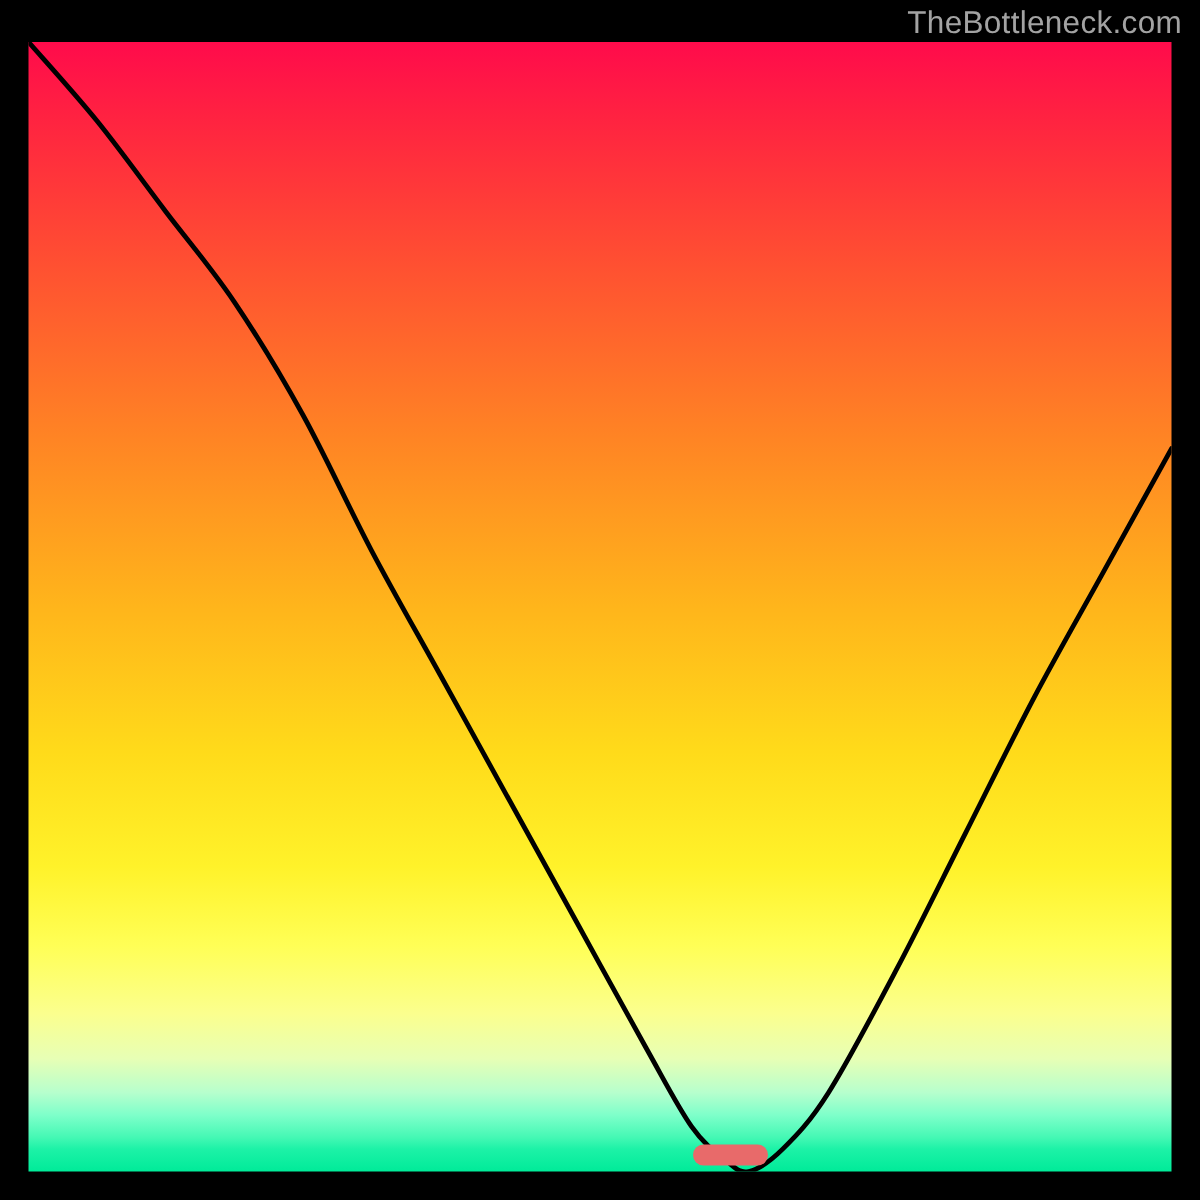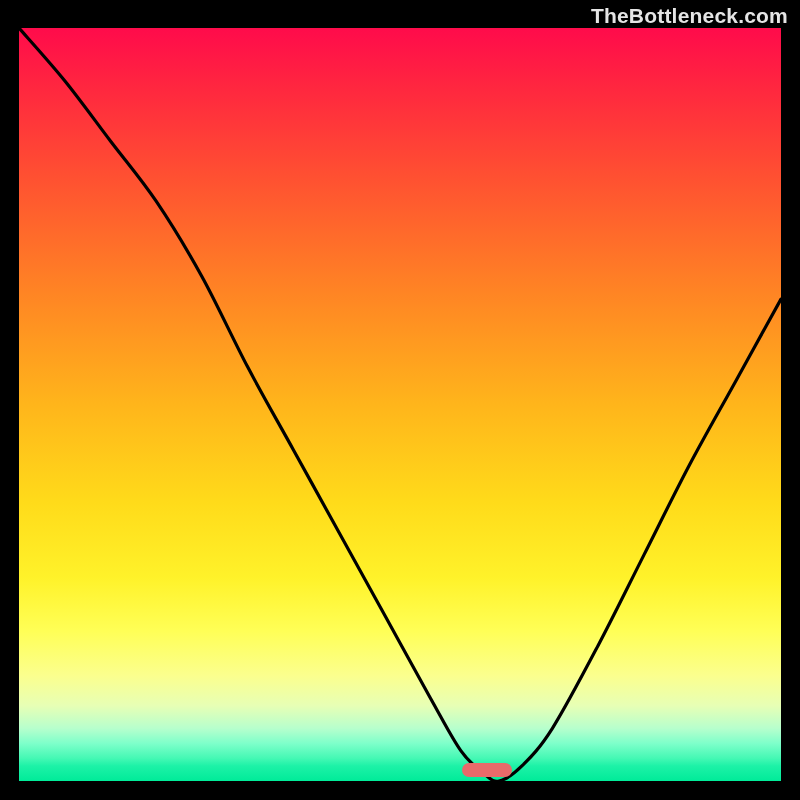--- a/index.html
+++ b/index.html
@@ -35,23 +35,23 @@
       #e7ffb5 90%,
       #b7ffcd 93%,
       #7effca 95%,
       #44f8b4 97%,
       #1df2a7 98%,
       #00eb99 100%
     );
   }
   .watermark {
     position: absolute;
-    color: #e5e5e5;
+    color: #a3a3a3;
     font-size: 21px;
-    font-weight: 700;
+    font-weight: 400;
     letter-spacing: 0.2px;
   }
   svg.curve {
     position: absolute;
     top: 0;
     left: 0;
   }
   .minimum-marker {
     position: absolute;
     background: #e86a6a;

